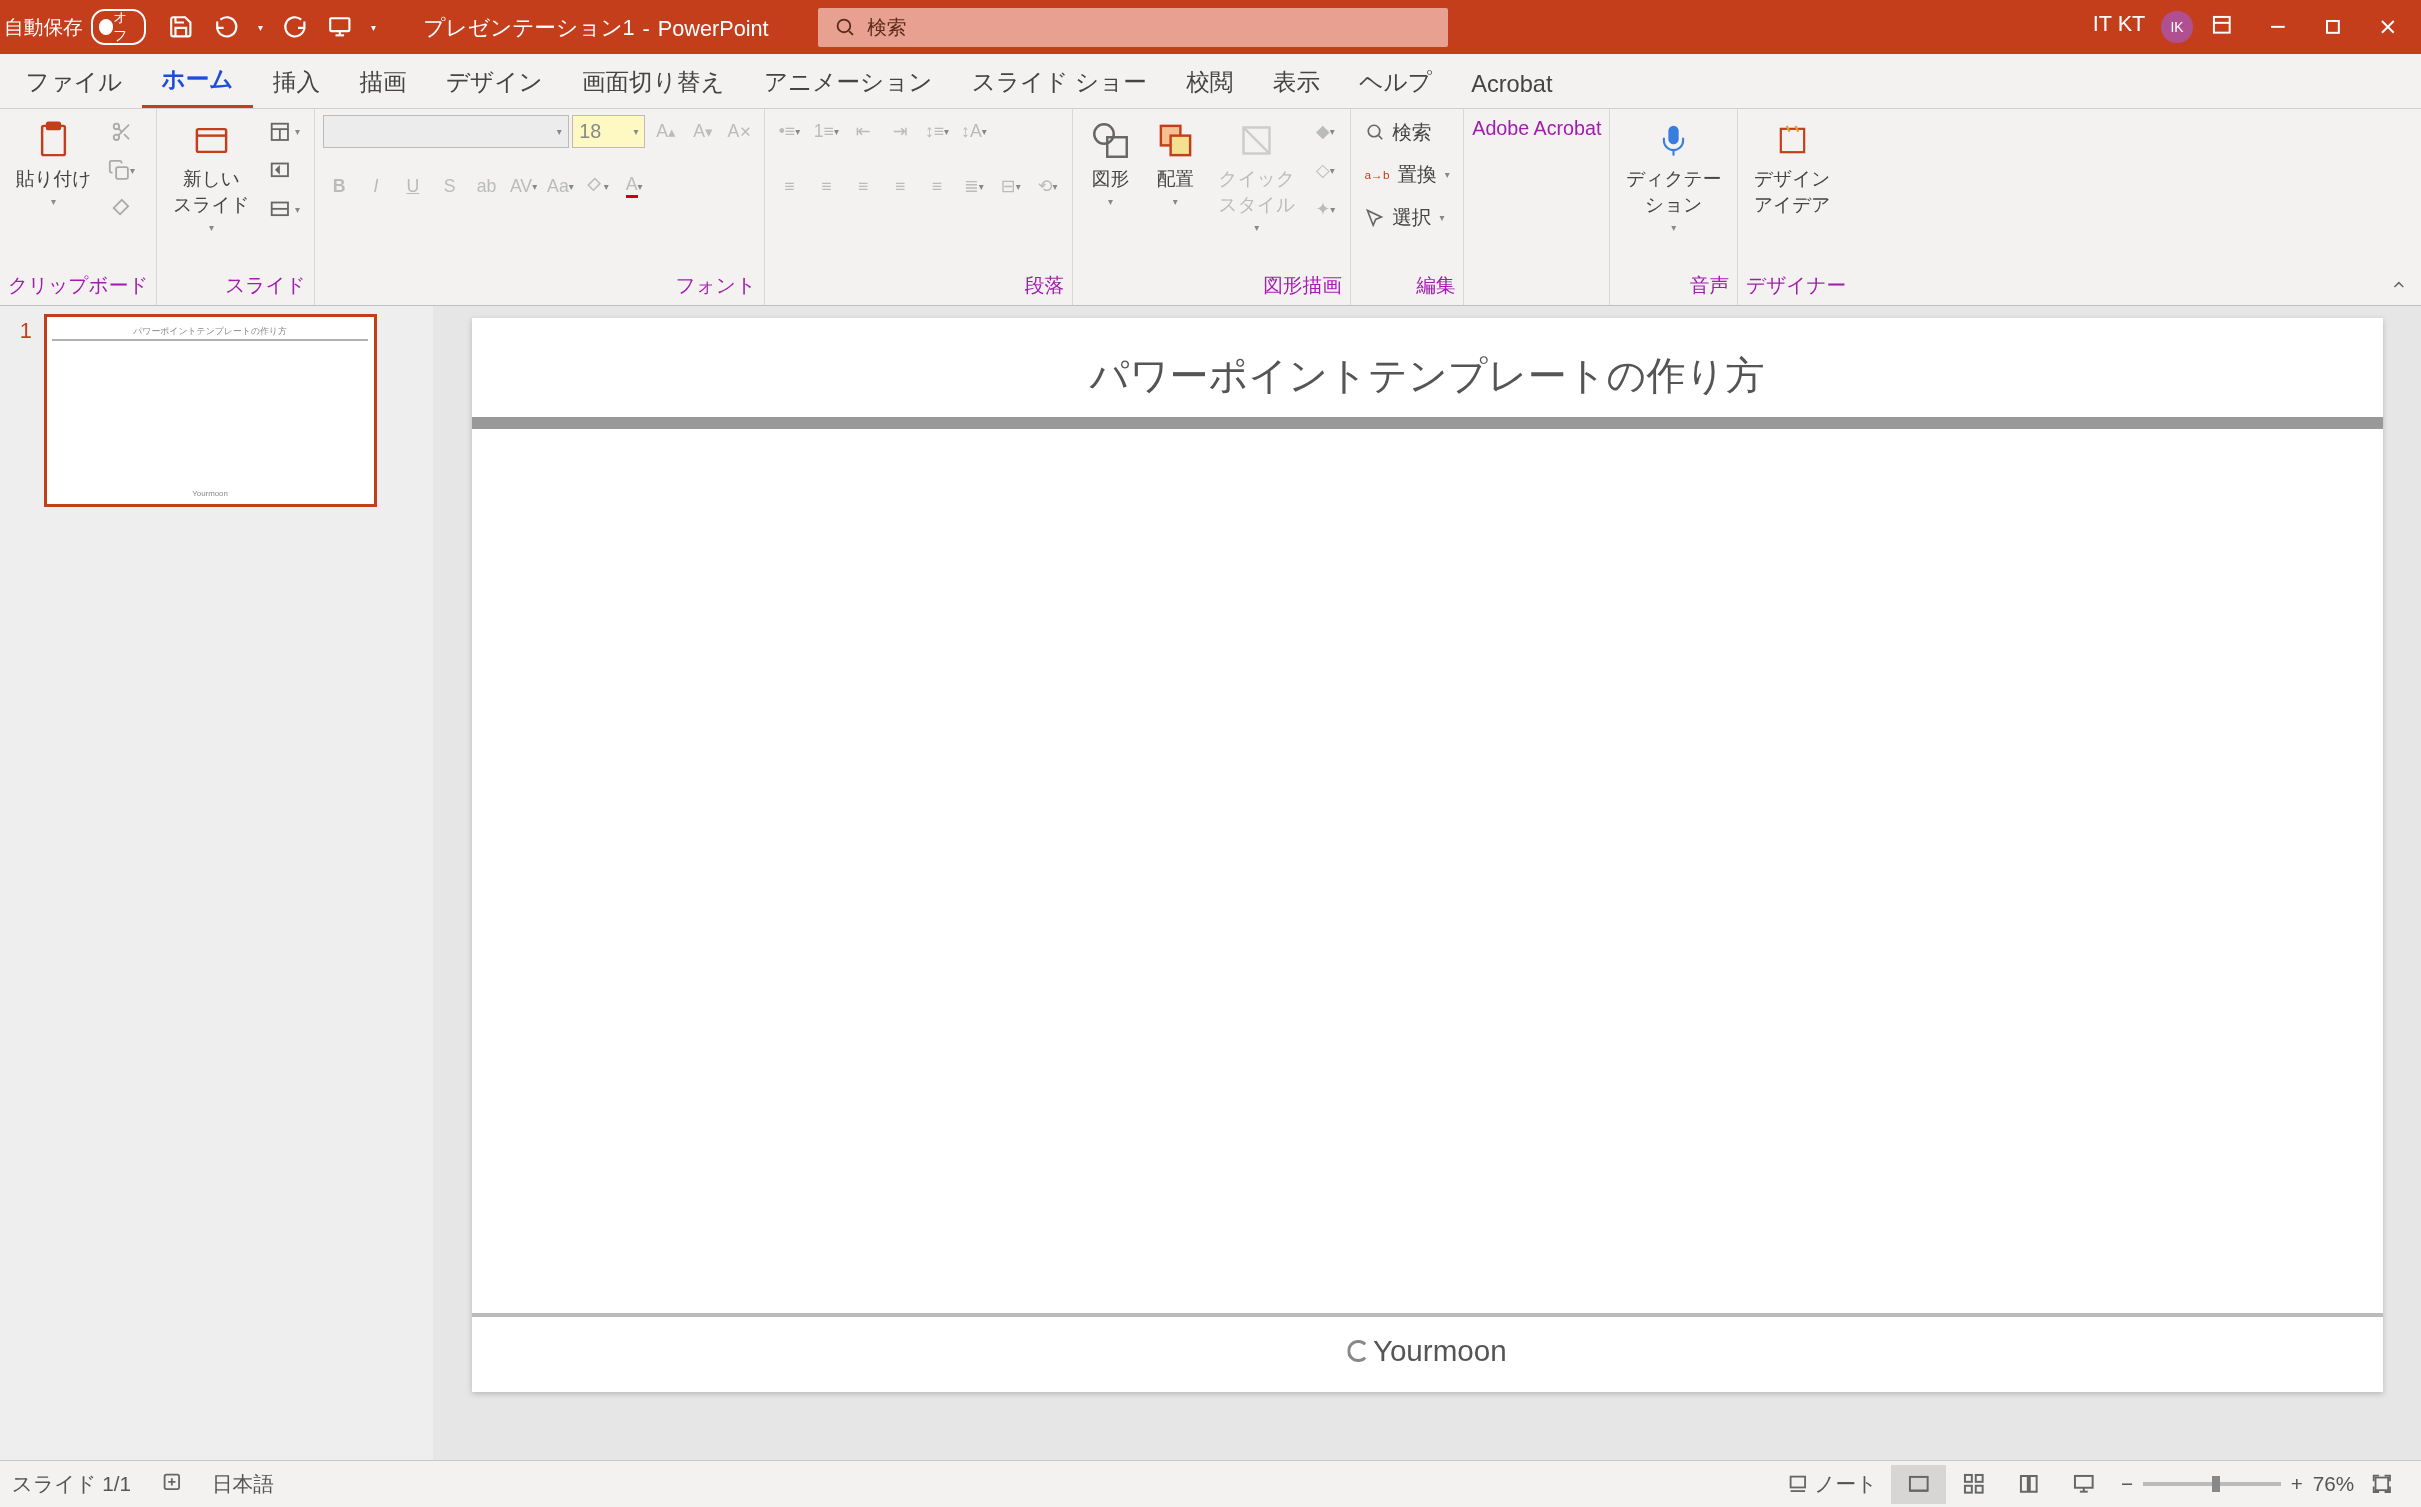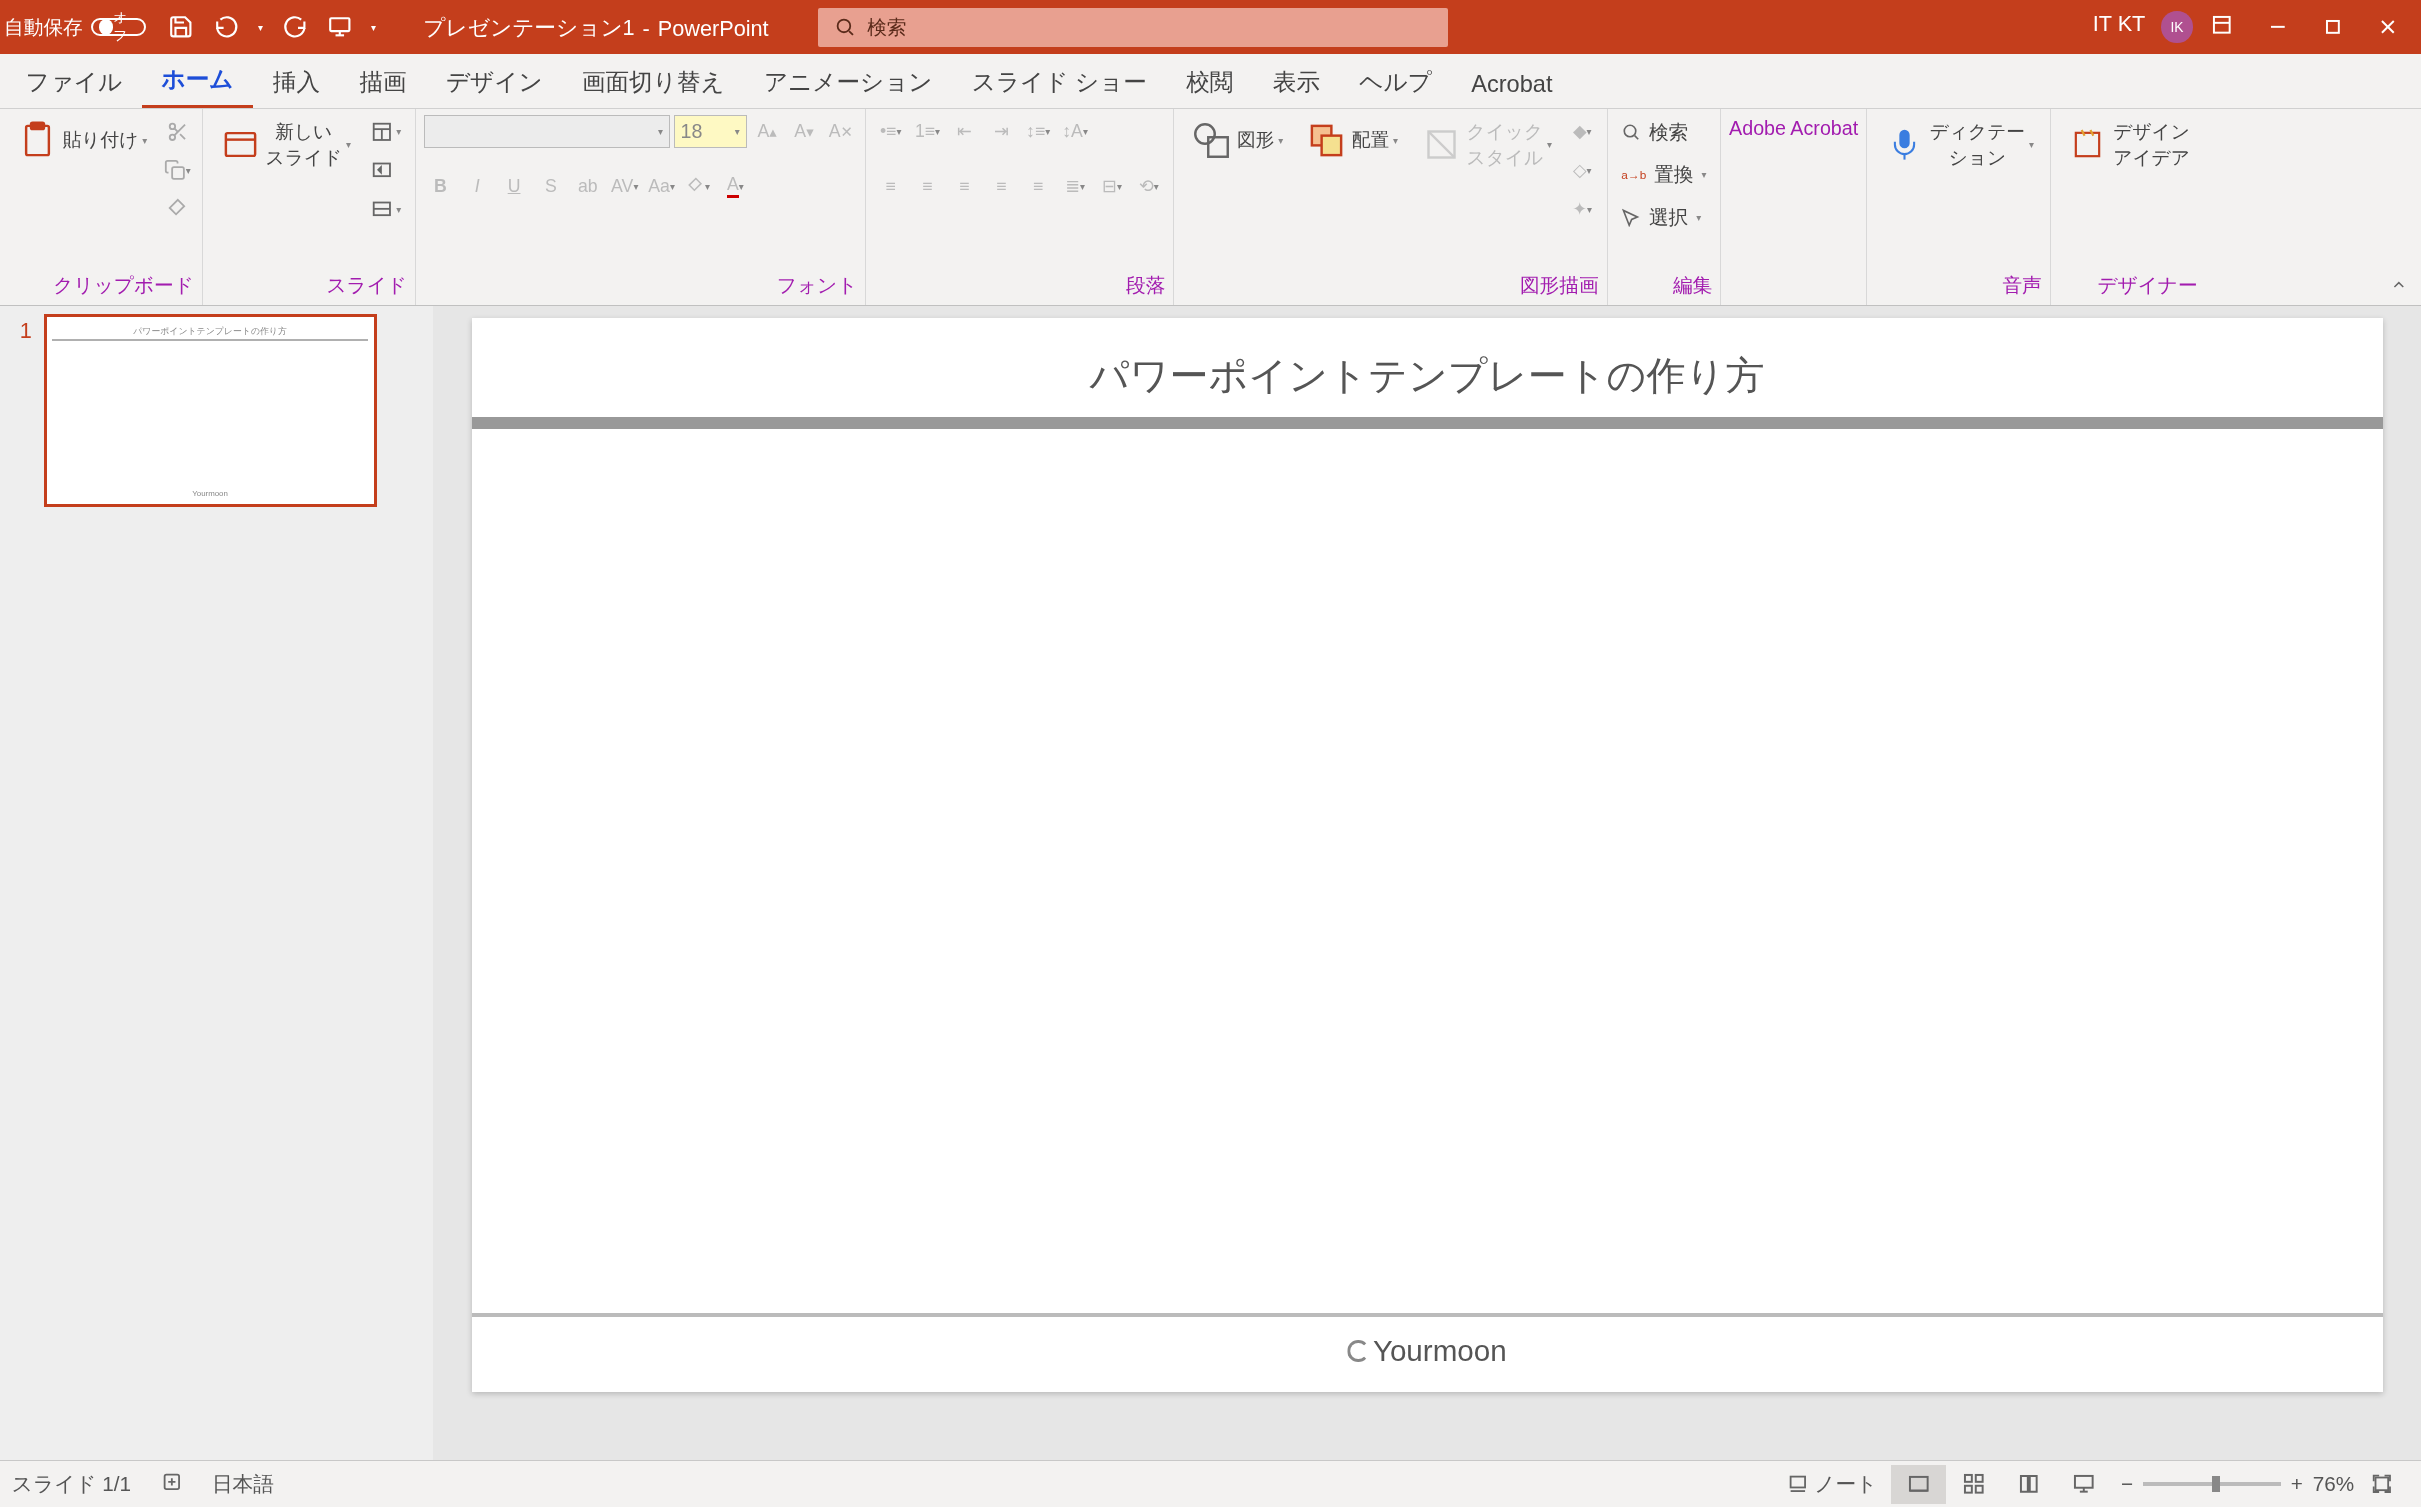--- a/index.html
+++ b/index.html
@@ -1,21 +1,21 @@
 <!DOCTYPE html>
 <html><head>
   <meta charset="utf-8">
   <style>
     * { margin: 0; padding: 0; box-sizing: border-box; font-family: "Segoe UI", "Yu Gothic UI", sans-serif; }
     body { background: #e6e6e6; overflow: hidden; }
 
     
     .title-bar { height: 54px; background: #c43e1c; display: flex; align-items: center; color: white; font-size: 21.7px; }
     .autosave { display: flex; align-items: center; padding: 0 4px; gap: 7.9px; font-size: 19.7px; }
-    .toggle-pill { width: 55px; height: 18px; border: 2px solid white; border-radius: 13.8px; display: inline-flex; align-items: center; justify-content: flex-end; padding: 0 3.9px; font-size: 13.8px; }
+    .toggle-pill { width: 55px; height: 36px; border: 2px solid white; border-radius: 13.8px; display: inline-flex; align-items: center; justify-content: flex-end; padding: 0 3.9px; font-size: 13.8px; }
     .toggle-dot { width: 15.8px; height: 15.8px; background: white; border-radius: 50%; margin-left: 2px; }
     .qat { display: flex; gap: 17.7px; padding: 0 17.7px; align-items: center; }
     .qat-btn { width: 27.6px; height: 27.6px; display: flex; align-items: center; justify-content: center; cursor: pointer; }
     .title-center { flex: 0 0 auto; padding: 0 29.6px; display: flex; align-items: flex-end; gap: 7.9px; }
     .app-name { font-size: 21.7px; }
     .search-box { background: #e8a090; flex: 0 0 630px; height: 39px; border-radius: 2px; display: flex; align-items: center; padding: 0 15.8px; gap: 11.8px; color: #5a2a1a; font-size: 19.7px; margin-left: 19.7px; }
     .title-spacer { flex: 1; }
     .account-area { display: flex; align-items: flex-start; gap: 15.8px; padding-right: 7.9px; }
     .avatar { width: 31.5px; height: 31.5px; border-radius: 50%; background: #b05090; color: white; display: flex; align-items: center; justify-content: center; font-size: 13.8px; }
     .win-btns { display: flex; gap: 23.6px; padding: 0 17.7px; }
@@ -27,21 +27,21 @@
     .tab.active { color: #1d4ed8; font-weight: 600; border-bottom: 3.9px solid #c43e1c; }
     .tab-right { margin-left: auto; display: flex; gap: 13.8px; padding: 7.9px 13.8px 7.9px 0; align-items: center; }
     .pill-btn { border: 1px solid #bbb; border-radius: 5.9px; padding: 5.9px 17.7px; display: flex; align-items: center; gap: 7.9px; font-size: 19.7px; background: white; cursor: pointer; }
     .share-icon { color: #c43e1c; }
 
     
     .ribbon { height: 197px; background: #f3f2f1; display: flex; border-bottom: 1px solid #c0c0c0; }
     .rgroup { border-right: 1px solid #d8d8d8; display: flex; flex-direction: column; padding: 5.9px 7.9px 2px; }
     .rgroup-body { flex: 1; display: flex; align-items: flex-start; gap: 5.9px; }
     .rgroup-label { text-align: right; font-size: 19.7px; color: #a21caf; padding: 2px 0 3.9px; position: relative; }
-    .big-btn { display: flex; align-items: center; justify-content: center; gap: 3.9px; padding: 3.9px 7.9px; font-size: 18.7px; color: #444; cursor: pointer; min-width: 59px; }
+    .big-btn { display: flex; flex-direction: column; align-items: center; justify-content: center; gap: 3.9px; padding: 3.9px 7.9px; font-size: 18.7px; color: #444; cursor: pointer; min-width: 59px; }
     .big-btn .icon { width: 43px; height: 43px; display: flex; align-items: center; justify-content: center; font-size: 31.5px; color: #c43e1c; }
     .small-col { display: flex; flex-direction: column; gap: 5.9px; }
     .small-btn { width: 33px; height: 33px; display: flex; align-items: center; justify-content: center; color: #666; cursor: pointer; font-size: 17.7px; }
     .small-btn.disabled, .row-btn.disabled, .big-btn.disabled { color: #bbb; cursor: default; }
     .row-btn { height: 33px; display: flex; align-items: center; gap: 3.9px; padding: 0 5.9px; color: #666; cursor: pointer; font-size: 17.7px; }
     .font-row { display: flex; gap: 3.9px; align-items: center; }
     .font-row2 { display: flex; gap: 3.9px; align-items: center; margin-top: 21.7px; }
     .font-name-box { width: 246px; height: 33px; border: 1px solid #bbb; background: #ececec; display: flex; align-items: center; padding: 0 5.9px; color: #999; }
     .font-size-box { width: 73px; height: 33px; border: 1px solid #bbb; background: #fef9c3; display: flex; align-items: center; padding: 0 5.9px; color: #888; font-size: 19.7px; }
     .para-row { display: flex; gap: 3.9px; }

